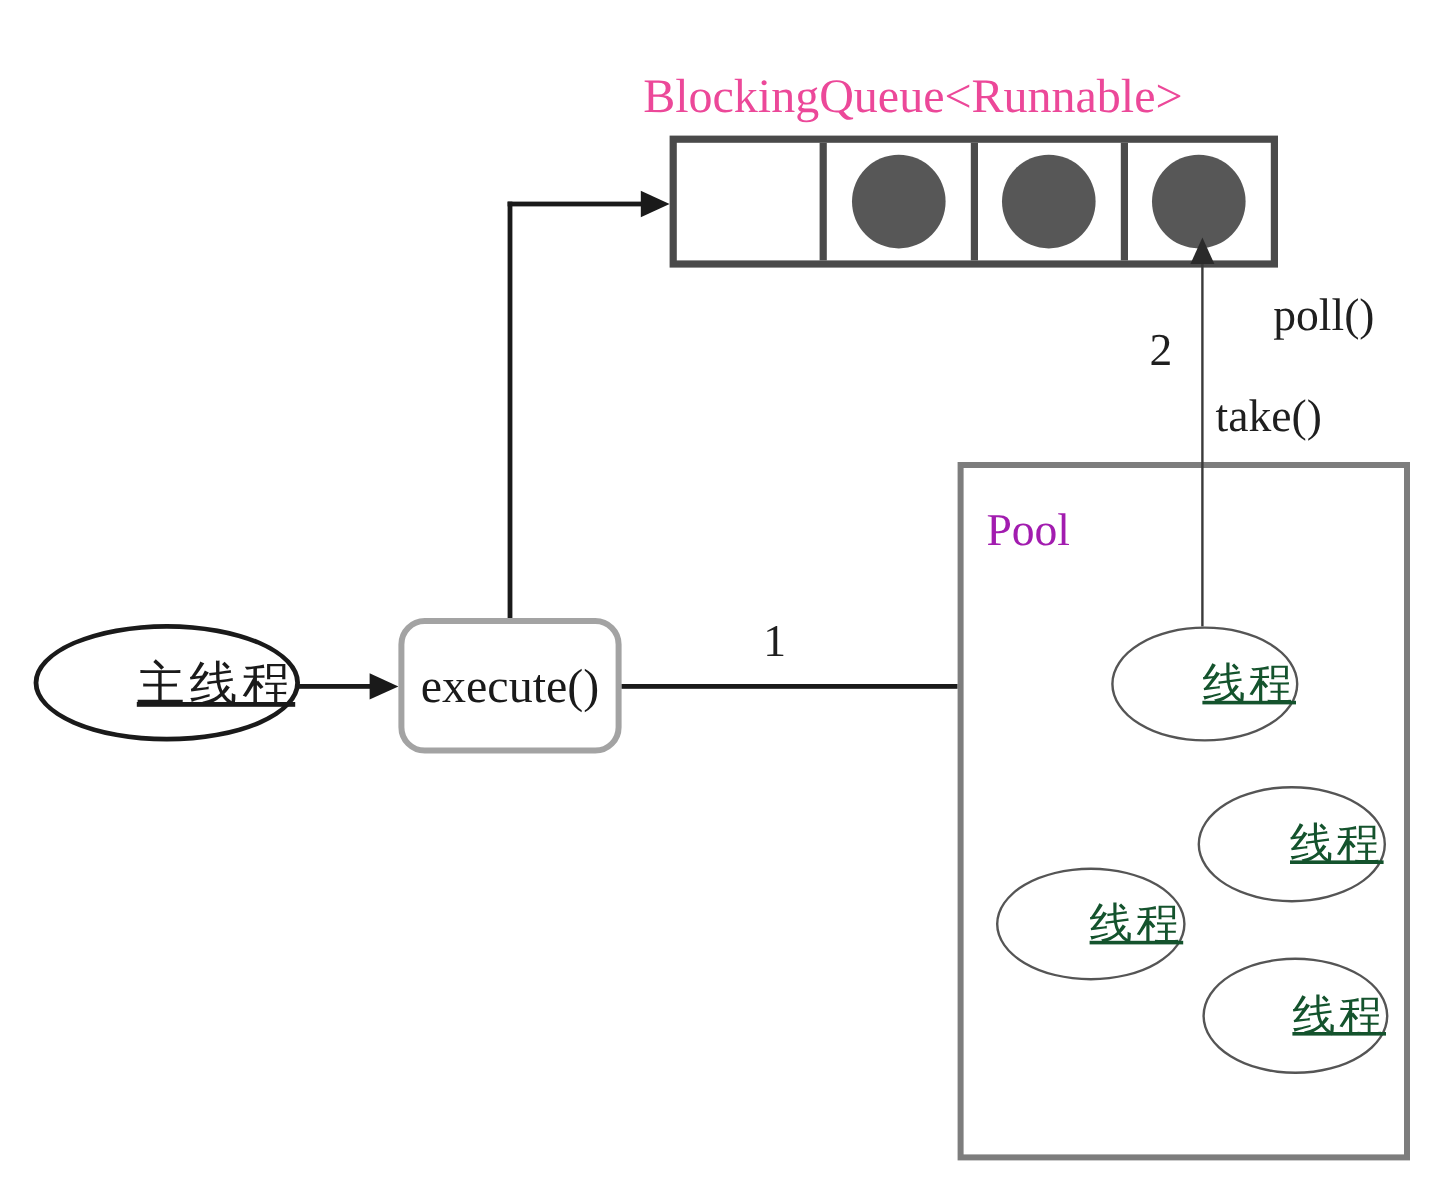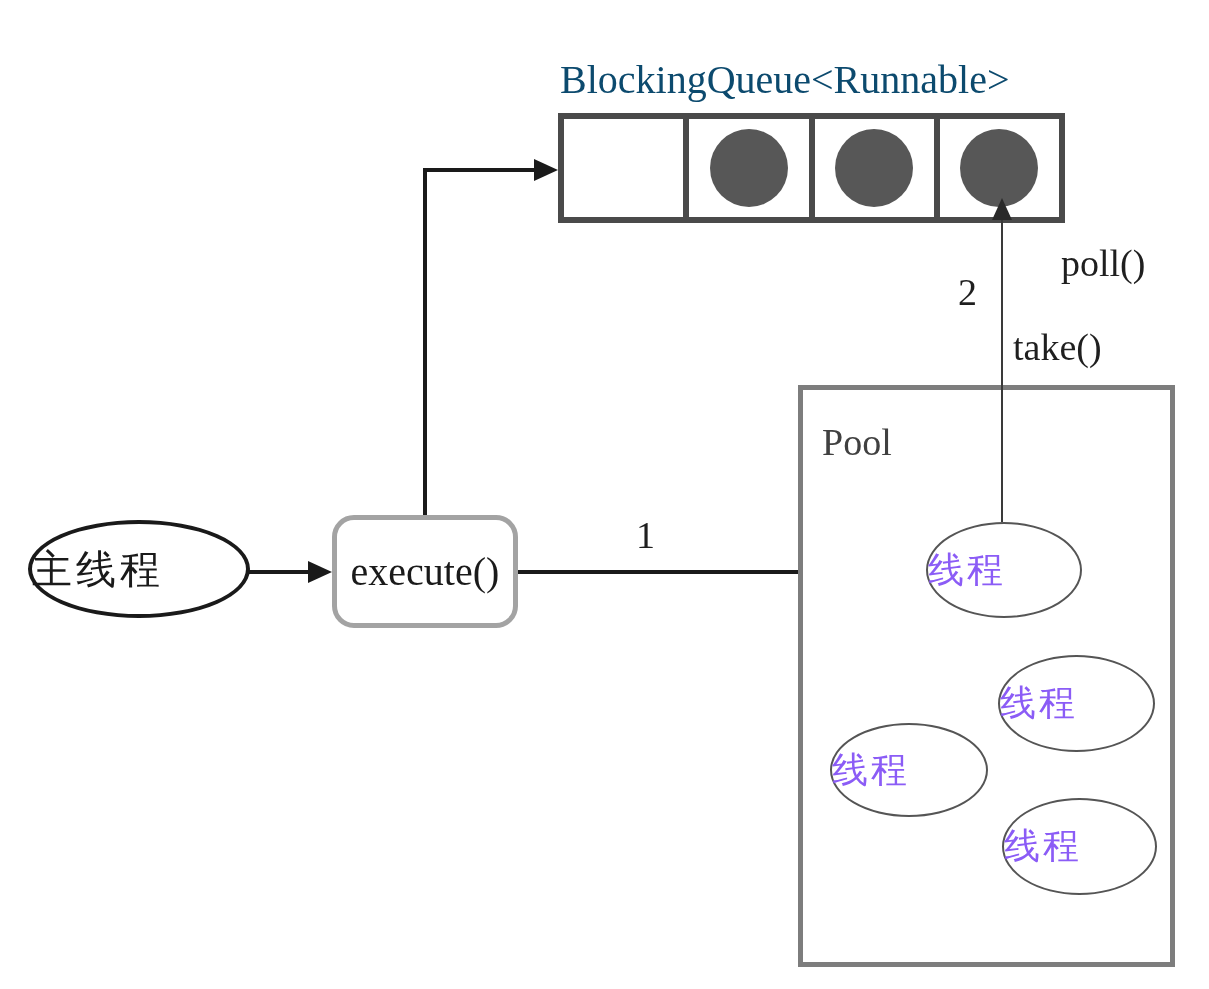--- a/index.html
+++ b/index.html
@@ -13,24 +13,24 @@
     width: 1209px;
     height: 989px;
     background: #ffffff;
     overflow: hidden;
     color: #1a1a1a;
   }
   .abs { position: absolute; }
 
   
   .queue-title {
-    left: 560px; top: 56px; width: 446px;
+    left: 536px; top: 56px; width: 446px;
     text-align: center;
     font-size: 40px;
-    color: #0c4a6e;
+    color: #ec4899;
     white-space: nowrap;
   }
   .queue {
     left: 558px; top: 113px;
     width: 507px; height: 110px;
     border: 6px solid #4a4a4a;
     box-sizing: border-box;
     display: flex;
     background: #ffffff;
   }
@@ -65,22 +65,23 @@
     border-right: 10px solid transparent;
     border-bottom: 22px solid #2a2a2a;
   }
 
   
   .ellipse {
     border-radius: 50%;
     background: #ffffff;
     display: flex;
     align-items: center;
-    justify-content: flex-start;
+    justify-content: flex-end;
     box-sizing: border-box;
+    text-decoration: underline;
   }
   .main-thread {
     left: 28px; top: 520px;
     width: 222px; height: 98px;
     border: 4px solid #1a1a1a;
     font-size: 40px;
     letter-spacing: 4px;
   }
   .execute-box {
     left: 332px; top: 515px;
@@ -99,27 +100,27 @@
   .pool {
     left: 798px; top: 385px;
     width: 377px; height: 582px;
     border: 5px solid #7d7d7d;
     box-sizing: border-box;
     background: #ffffff;
   }
   .pool-label {
     left: 822px; top: 420px;
     font-size: 38px;
-    color: #404040;
+    color: #a21caf;
   }
   .thread {
     border: 2px solid #555555;
     font-size: 36px;
     letter-spacing: 3px;
-    color: #8b5cf6;
+    color: #14532d;
   }
   .thread-1 { left: 926px;  top: 522px; width: 156px; height: 96px; }
   .thread-2 { left: 998px;  top: 655px; width: 157px; height: 97px; }
   .thread-3 { left: 830px;  top: 723px; width: 158px; height: 94px; }
   .thread-4 { left: 1002px; top: 798px; width: 155px; height: 97px; }
 
   
   .edge-label {
     font-size: 38px;
     color: #1f1f1f;

